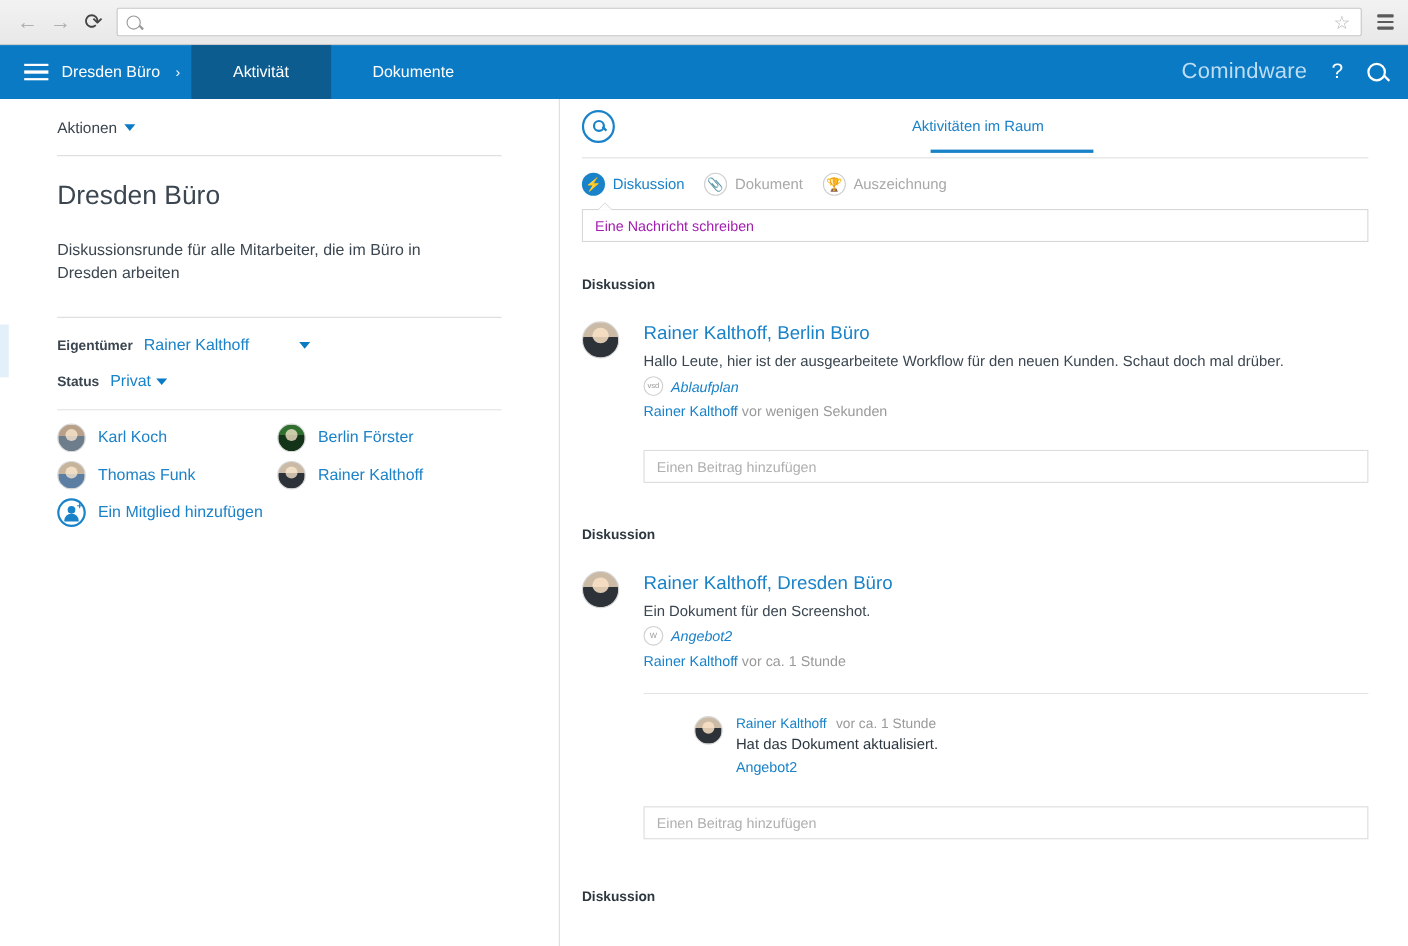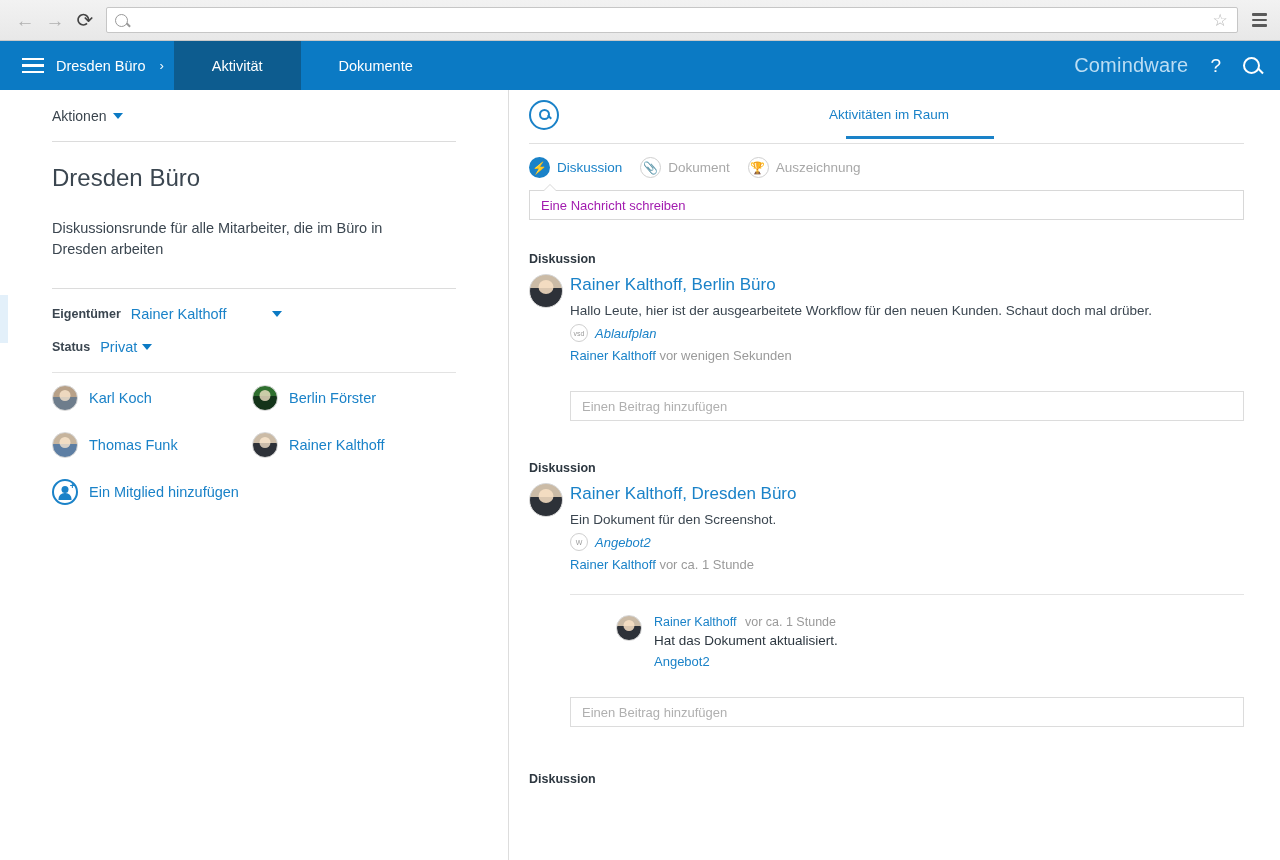--- a/index.html
+++ b/index.html
@@ -140,21 +140,21 @@
     display: flex; align-items: center; gap: 10px;
     font-size: 13.5px; margin-top: 17px;
   }
   .meta-label { color: #3b4650; font-weight: bold; font-size: 12.5px; }
   .meta-value { color: #1a82c8; font-size: 14.5px; }
   .meta-row.owner .meta-value { margin-right: 36px; }
   .members-title {
     font-size: 12.5px; font-weight: bold; color: #3b4650; margin-top: 16px;
   }
   .members-grid {
-    display: grid; grid-template-columns: 200px 1fr; row-gap: 21px; margin-top: 12px;
+    display: grid; grid-template-columns: 200px 1fr; row-gap: 8px; margin-top: 12px;
   }
   .member {
     display: flex; align-items: center; gap: 11px;
     font-size: 14.5px; color: #1a82c8;
   }
   .avatar {
     width: 26px; height: 26px; border-radius: 50%;
     border: 1px solid #d6d6d6; flex: none;
     background: #c9cdd2;
     overflow: hidden; position: relative;
@@ -242,21 +242,21 @@
   }
   .msg-box::after {
     content:''; position: absolute; left: 14px; top: -6px;
     width: 0; height: 0; border-left: 6px solid transparent;
     border-right: 6px solid transparent; border-bottom: 6px solid #fff;
   }
 
   .sec-label {
     font-size: 12.5px; font-weight: bold; color: #2d3740; margin-top: 32px;
   }
-  .post { display: flex; gap: 7px; margin-top: 8px; }
+  .post { display: flex; gap: 22px; margin-top: 26px; }
   .post-avatar {
     width: 34px; height: 34px; border-radius: 50%; border: 1px solid #d6d6d6;
     flex: none; position: relative; overflow: hidden;
     background: linear-gradient(#cbbba6 0 42%, #2d3138 42% 100%);
   }
   .post-avatar::after {
     content:''; position:absolute; left:50%; top:5px; transform:translateX(-50%);
     width:15px; height:14px; border-radius:50%; background:rgba(250,226,198,.85);
   }
   .post-body { flex: 1; min-width: 0; }

